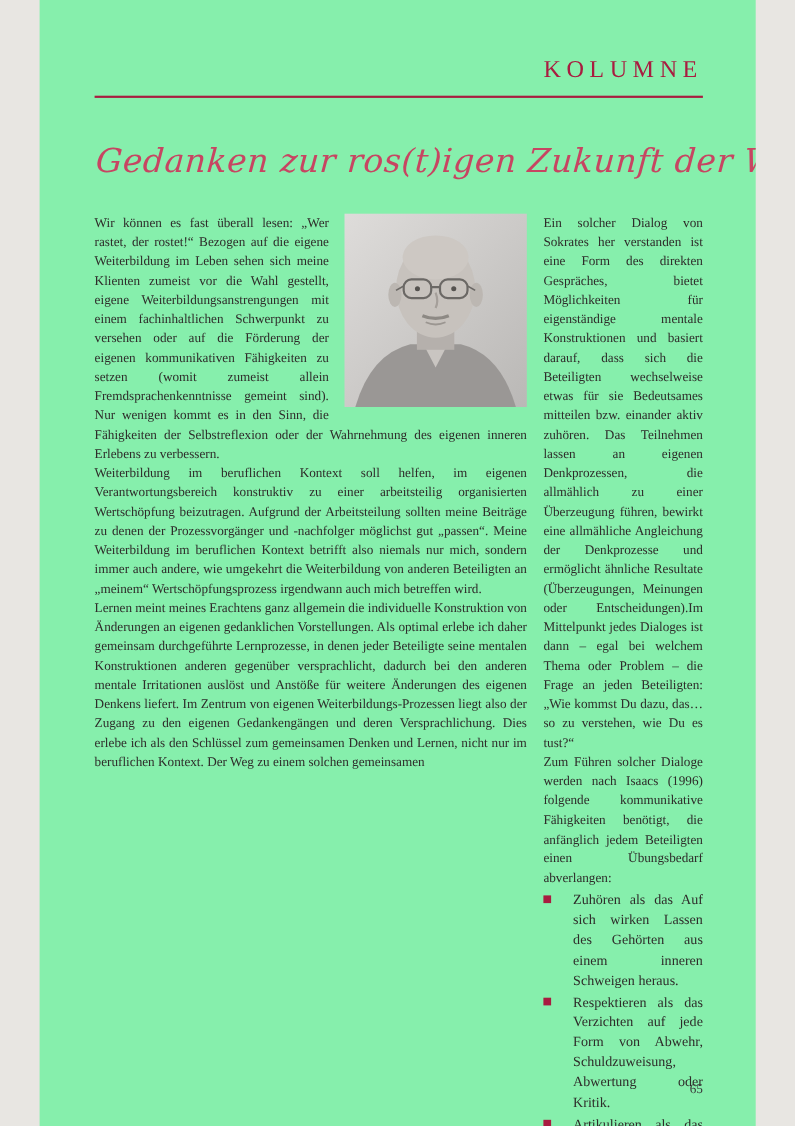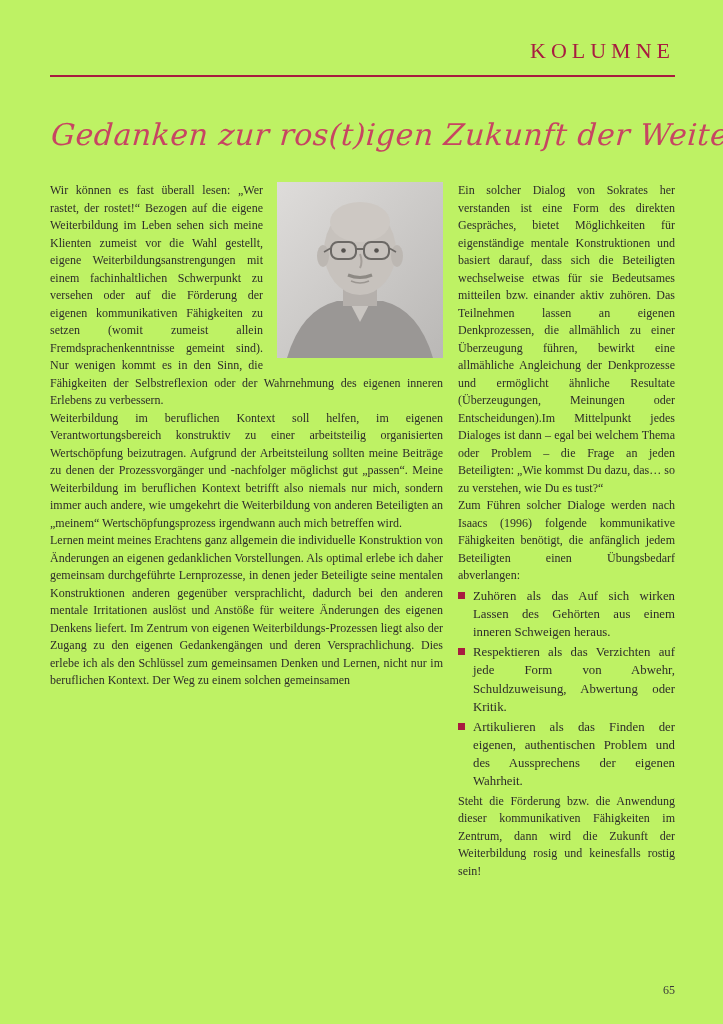--- a/index.html
+++ b/index.html
@@ -4,23 +4,23 @@
 <style>
   :root{
     --accent:#a81c40;
     --title-red:#c74562;
     --ink:#2e2c2a;
   }
   *{box-sizing:border-box;}
   html,body{margin:0;padding:0;}
   body{background:#e8e6e2;font-family:"Liberation Serif",serif;}
   .page{
-    width:723px;height:1024px;margin:0 auto;position:relative;
-    background:#bef264;
-    padding:38px 48px 30px 50px;
+    width:651px;height:1024px;margin:0 auto;position:relative;
+    background:#86efac;
+    padding:50px 48px 30px 50px;
     overflow:hidden;
   }
   
   .kicker{
     text-align:right;
     color:var(--accent);
     font-size:22px;
     letter-spacing:5px;
     font-family:"Liberation Serif",serif;
   }
@@ -60,21 +60,21 @@
   .caption{
     margin-top:9px;
     font-size:12.4px;
     line-height:1.42;
     text-align:justify;
     hyphens:auto;
   }
   .caption .author-name{font-weight:bold;color:#8d1f3d;}
   
   .bullet-list{margin:2px 0 0 0;padding:0;list-style:none;}
-  .bullet-item{display:flex;gap:8px;margin:2px 0 2px 0;}
+  .bullet-item{display:flex;gap:20px;margin:2px 0 2px 0;}
   .bullet-square{
     flex:none;width:7px;height:7px;background:var(--accent);
     margin-top:5px;
   }
   .bullet-text{
     font-size:12.8px;line-height:1.42;text-align:justify;hyphens:auto;
   }
   
   .page-number{
     position:absolute;right:48px;bottom:26px;

